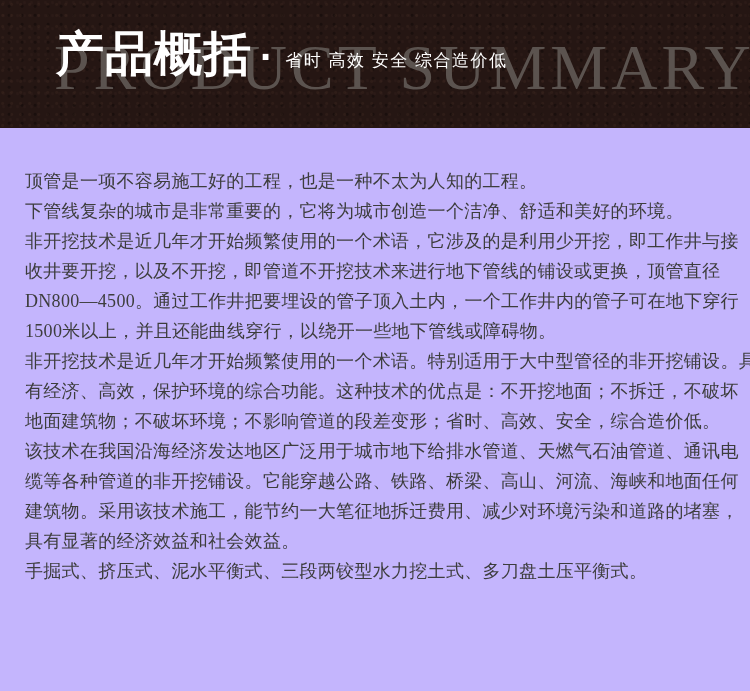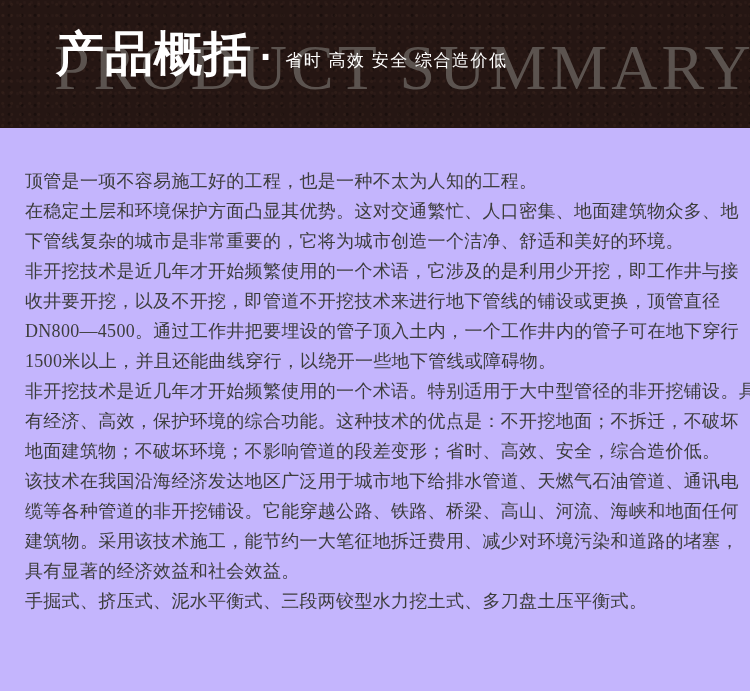--- a/index.html
+++ b/index.html
@@ -96,21 +96,20 @@
     <div class="title-row">
       <span class="header-title">产品概括</span>
       <span class="header-dot">·</span>
       <span class="header-subtitle">省时 高效 安全 综合造价低</span>
     </div>
   </div>
 
   <div class="body-text">
     <div id="lines-container">
         <div class="text-line">顶管是一项不容易施工好的工程，也是一种不太为人知的工程。</div>
-        <div class="text-line">在稳定土层和环境保护方面凸显其优势。这对交通繁忙、人口密集、地面建筑物众多、地</div>
         <div class="text-line">下管线复杂的城市是非常重要的，它将为城市创造一个洁净、舒适和美好的环境。</div>
         <div class="text-line">非开挖技术是近几年才开始频繁使用的一个术语，它涉及的是利用少开挖，即工作井与接</div>
         <div class="text-line">收井要开挖，以及不开挖，即管道不开挖技术来进行地下管线的铺设或更换，顶管直径</div>
         <div class="text-line">DN800—4500。通过工作井把要埋设的管子顶入土内，一个工作井内的管子可在地下穿行</div>
         <div class="text-line">1500米以上，并且还能曲线穿行，以绕开一些地下管线或障碍物。</div>
         <div class="text-line">非开挖技术是近几年才开始频繁使用的一个术语。特别适用于大中型管径的非开挖铺设。具</div>
         <div class="text-line">有经济、高效，保护环境的综合功能。这种技术的优点是：不开挖地面；不拆迁，不破坏</div>
         <div class="text-line">地面建筑物；不破坏环境；不影响管道的段差变形；省时、高效、安全，综合造价低。</div>
         <div class="text-line">该技术在我国沿海经济发达地区广泛用于城市地下给排水管道、天燃气石油管道、通讯电</div>
         <div class="text-line">缆等各种管道的非开挖铺设。它能穿越公路、铁路、桥梁、高山、河流、海峡和地面任何</div>

